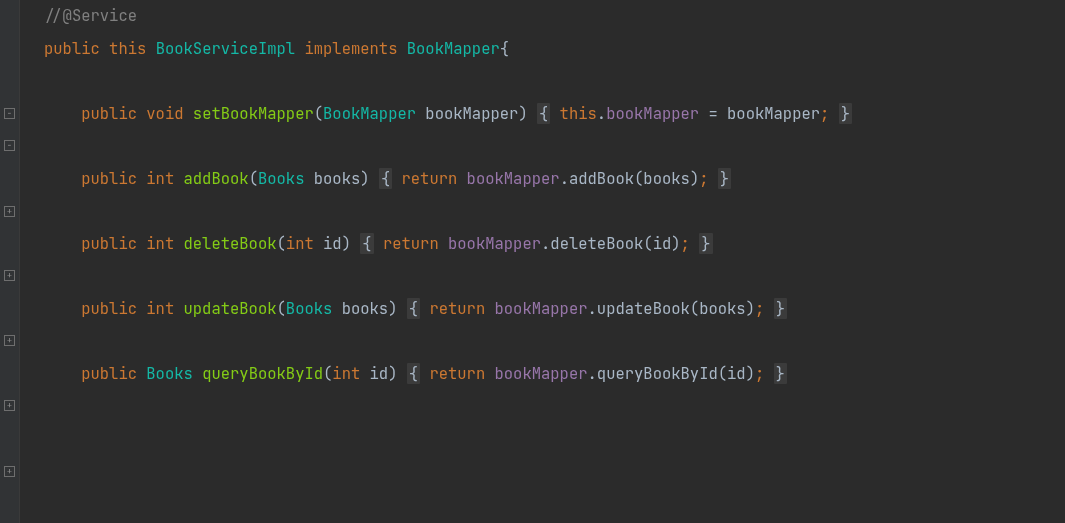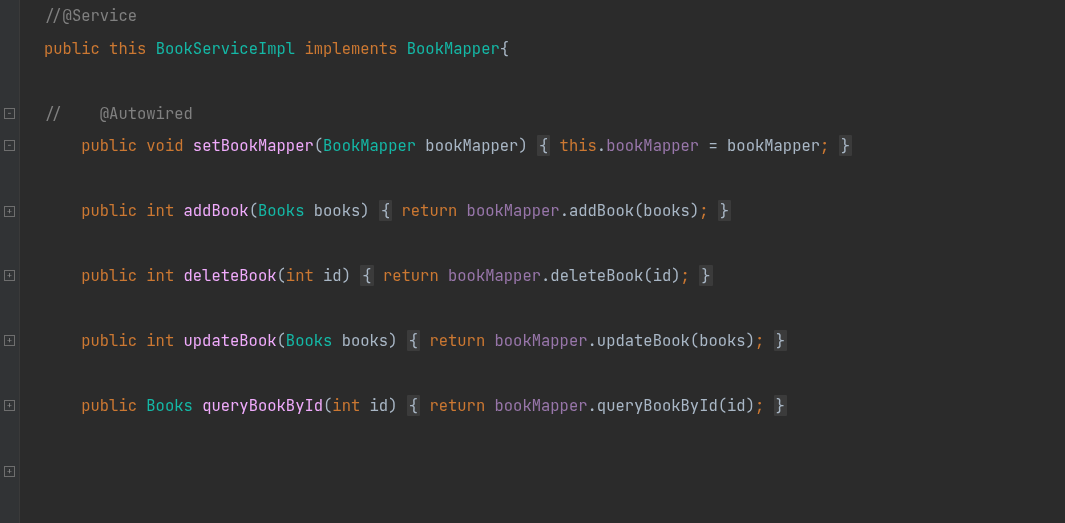--- a/index.html
+++ b/index.html
@@ -61,21 +61,21 @@
     vertical-align: middle;
     position: relative;
     top: -1px;
   }
   
   .c  { color: #808080; }           
   .kw { color: #cc7832; }           
   .ty { color: #14b8a6; }           
   .id { color: #a9b7c6; }           
   .fd { color: #9876aa; }           
-  .mt { color: #f0abfc; }           
+  .mt { color: #84cc16; }           
   .br { color: #a9b7c6; }           
   .sc { color: #cc7832; }           
   .op { color: #a9b7c6; }           
   .dimbrace {
     background: #3b3b3b;
     color: #a9b7c6;
     padding: 0 2px;
     border-radius:1px;
   }
 </style>
@@ -94,21 +94,20 @@
 
 <div class="editor">
 
   <div class="line"><span class="c">//@Service</span></div>
 
   <div class="line"><span class="kw">public </span><span class="kw">this </span><span class="ty">BookServiceImpl </span><span class="kw">implements </span><span class="ty">BookMapper</span><span class="br">{</span></div>
 
   <div class="line"></div>
 
 
-  <div class="line"><span class="c">//    @Autowired</span></div>
 
 
   <div class="line"><span class="id">    </span><span class="kw">public </span><span class="kw">void </span><span class="mt">setBookMapper</span><span class="br">(</span><span class="ty">BookMapper </span><span class="id">bookMapper</span><span class="br">) </span><span class="dimbrace">{</span><span> </span><span class="kw">this</span><span class="br">.</span><span class="fd">bookMapper </span><span class="op">= </span><span class="id">bookMapper</span><span class="sc">;</span><span> </span><span class="dimbrace">}</span></div>
 
   <div class="line"></div>
 
   <div class="line"><span class="id">    </span><span class="kw">public </span><span class="kw">int </span><span class="mt">addBook</span><span class="br">(</span><span class="ty">Books </span><span class="id">books</span><span class="br">) </span><span class="dimbrace">{</span><span> </span><span class="kw">return </span><span class="fd">bookMapper</span><span class="br">.</span><span class="id">addBook</span><span class="br">(</span><span class="id">books</span><span class="br">)</span><span class="sc">;</span><span> </span><span class="dimbrace">}</span></div>
 
   <div class="line"></div>
 

